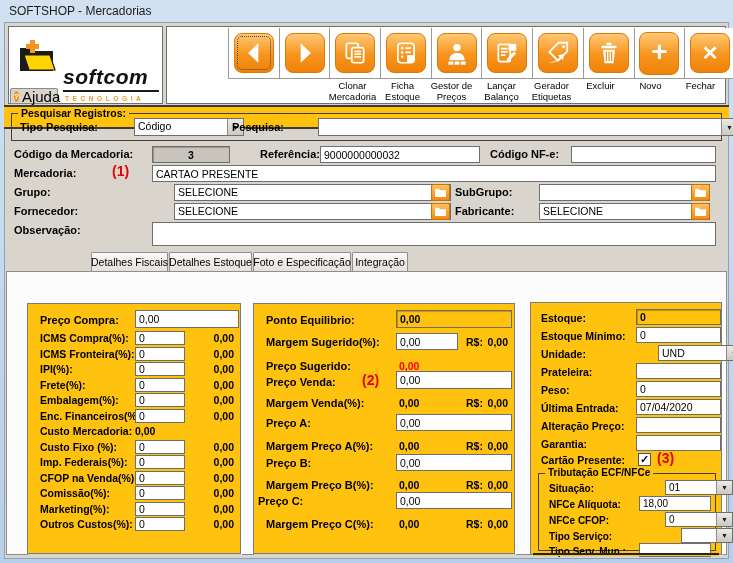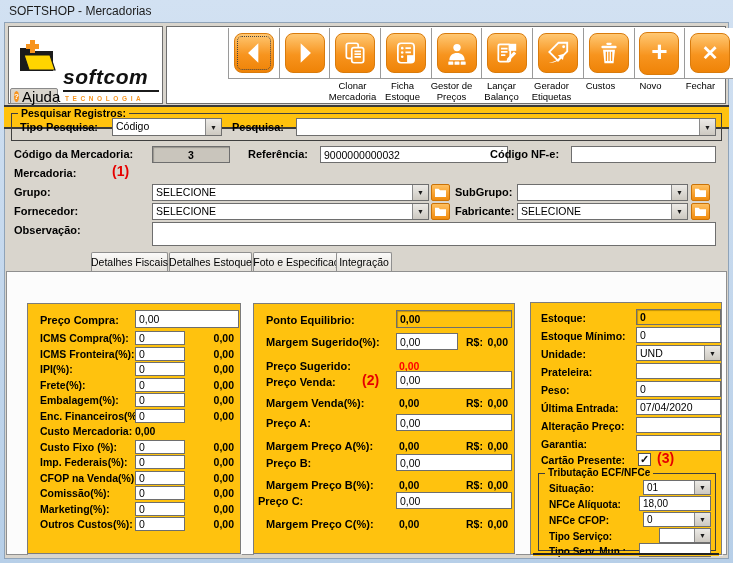--- a/index.html
+++ b/index.html
@@ -8,21 +8,21 @@
   .a{position:absolute;box-sizing:border-box;}
   .titlebar-text{font-size:12px;color:#1c1c1c;}
   .client{background:#d9d5cd;border:1px solid #8fa3b8;}
   .panel-white{background:#fff;border:1px solid #6f6f6f;}
   .lbl{font-weight:bold;font-size:11px;color:#000;white-space:nowrap;}
   .lbls{font-weight:bold;font-size:10.5px;color:#000;white-space:nowrap;}
   .lblxs{font-weight:bold;font-size:10px;color:#000;white-space:nowrap;}
   .inp{background:#fff;border:1px solid #6e6e6e;font-family:"Liberation Sans",sans-serif;font-size:10.5px;padding:0 3px;color:#000;outline:none;}
   .ro{display:flex;align-items:center;font-weight:bold;font-size:10.5px;border:1px solid #6e6e6e;padding:0 3px;background:#ffc20e;box-shadow:inset 1px 1px 1px rgba(0,0,0,.25);}
   .ro-gray{background:#c9c5bc;justify-content:center;}
-  .combo{display:flex;background:#fff;border:1px solid #6e6e6e;overflow:hidden;}
+  .combo{display:flex;background:#fff;border:1px solid #6e6e6e;overflow:hidden;margin-left:22px;}
   .combo .txt{flex:1;font-size:10.5px;padding:1px 3px;white-space:nowrap;overflow:hidden;}
   .arw{width:15px;background:linear-gradient(#eceae6,#cdc9c1);border-left:1px solid #8a8a8a;display:flex;align-items:center;justify-content:center;font-size:7px;color:#1a1a1a;cursor:default;}
   .folder-btn{background:linear-gradient(#ffc061,#f18c0e);border:1px solid #c97207;border-radius:2px;display:flex;align-items:center;justify-content:center;}
   .ypanel{background:#ffc20e;border:1px solid #7c7c7c;box-shadow:1px 1px 0 rgba(255,255,255,.6);}
   .res{font-weight:bold;font-size:10.5px;text-align:right;}
   .redbold{color:#e60000;font-weight:bold;font-size:14px;white-space:nowrap;}
   .tab{border:1px solid #8f8f8f;border-bottom:none;background:linear-gradient(#fbfaf9,#e4e1db);font-size:10.5px;display:flex;align-items:center;justify-content:center;border-radius:2px 2px 0 0;white-space:nowrap;z-index:3;}
   .tab.active{background:#fcfcfc;z-index:6;font-size:10.5px;}
   .tb-cell{width:49.7px;height:50px;border-left:1px solid #9a9a9a;display:flex;align-items:center;justify-content:center;background:#fff;}
   .tb-ico{width:38px;height:38px;border-radius:8px;background:linear-gradient(#ffc873,#f7941e 55%,#ef8307);border:1px solid #d97b0c;display:flex;align-items:center;justify-content:center;color:#fff;cursor:pointer;}
@@ -154,21 +154,21 @@
       <div class="tb-cell" style="border-right:1px solid #9a9a9a;">
         <span class="tb-ico" style="font-size:20px;font-weight:bold;">✕</span>
       </div>
     </div>
 
     <div class="a tb-lbl" style="left:161px;top:54px;width:49px;">Clonar Mercadoria</div>
     <div class="a tb-lbl" style="left:211px;top:54px;width:49px;">Ficha Estoque</div>
     <div class="a tb-lbl" style="left:260px;top:54px;width:49px;">Gestor de Preços</div>
     <div class="a tb-lbl" style="left:310px;top:54px;width:49px;">Lançar Balanço</div>
     <div class="a tb-lbl" style="left:360px;top:54px;width:49px;">Gerador Etiquetas</div>
-    <div class="a tb-lbl" style="left:409px;top:54px;width:49px;">Custos</div>
+    <div class="a tb-lbl" style="left:409px;top:54px;width:49px;">Excluir</div>
     <div class="a tb-lbl" style="left:459px;top:54px;width:49px;">Novo</div>
     <div class="a tb-lbl" style="left:509px;top:54px;width:49px;">Fechar</div>
   </div>
 
   <div class="a" style="left:4px;top:105px;width:725px;height:24px;background:#ffc20e;border-top:2px solid #3a3a3a;border-bottom:2px solid #3a3a3a;">
     <div class="a grpbox" style="left:7px;top:6px;width:711px;height:28px;"></div>
     <span class="a legend" style="left:14px;top:0px;">Pesquisar Registros:</span>
     <span class="a lbl" style="left:16px;top:14px;">Tipo Pesquisa:</span>
     <div class="a combo" style="left:108px;top:11px;width:110px;height:18px;">
       <span class="txt">Código</span>
@@ -176,27 +176,28 @@
     </div>
     <span class="a lbl" style="left:228px;top:14px;">Pesquisa:</span>
     <div class="a combo" style="left:292px;top:11px;width:420px;height:18px;">
       <span class="txt"></span>
       <span class="arw">▼</span>
     </div>
   </div>
 
   <span class="a lbl" style="left:14px;top:148px;">Código da Mercadoria:</span>
   <div class="a ro ro-gray" style="left:152px;top:146px;width:78px;height:17px;">3</div>
-  <span class="a lbl" style="left:248px;top:148px;">Referência:</span>
-  <input class="a inp" style="left: 320px; top: 146px; width: 188px; height: 17px;" value="9000000000032">
+  <span class="a lbl" style="left:260px;top:148px;">Referência:</span>
+  <input class="a inp" style="left: 320px; top: 146px; width: 160px; height: 17px;" value="9000000000032">
   <span class="a lbl" style="left:490px;top:148px;">Código NF-e:</span>
   <input class="a inp" style="left: 571px; top: 146px; width: 145px; height: 17px;" value="">
 
   <span class="a lbl" style="left:14px;top:167px;">Mercadoria:</span>
   <span class="a redbold" style="left:112px;top:163px;">(1)</span>
+  <input class="a inp" style="left: 152px; top: 165px; width: 564px; height: 17px;" value="CARTAO PRESENTE">
 
   <span class="a lbl" style="left:14px;top:186px;">Grupo:</span>
   <div class="a combo" style="left:152px;top:184px;width:277px;height:17px;">
     <span class="txt">SELECIONE</span>
     <span class="arw">▼</span>
   </div>
   <div class="a folder-btn" style="left:431px;top:184px;width:19px;height:17px;">
     <span><svg width="13" height="11" viewBox="0 0 14 12" fill="#fff">
           <path d="M1 2h4l1.5 1.5H13V11H1Z"></path>
         </svg></span>
@@ -232,21 +233,21 @@
           <path d="M1 2h4l1.5 1.5H13V11H1Z"></path>
         </svg></span>
   </div>
 
   <span class="a lbl" style="left:14px;top:224px;">Observação:</span>
   <textarea class="a inp" style="left: 152px; top: 222px; width: 564px; height: 24px; resize: none;" value=""></textarea>
 
   <div class="a tab" style="left:91px;top:252px;width:77px;height:19px;">Detalhes Fiscais</div>
   <div class="a tab" style="left:169px;top:252px;width:83px;height:19px;">Detalhes Estoque</div>
   <div class="a tab" style="left:253px;top:252px;width:98px;height:19px;">Foto e Especificação</div>
-  <div class="a tab" style="left:336px;top:252px;width:56px;height:19px;">Integração</div>
+  <div class="a tab" style="left:352px;top:252px;width:56px;height:19px;">Integração</div>
 
   <div class="a" style="left:6px;top:271px;width:721px;height:284px;background:#fcfcfc;border:1px solid #8f8f8f;z-index:4;"></div>
 
   <div class="a ypanel" style="left:27px;top:303px;width:214px;height:251px;z-index:5;">
     <span class="a lbl" style="left:12px;top:10px;">Preço Compra:</span>
     <input class="a inp" style="left: 107px; top: 6px; width: 104px; height: 18px;" value="0,00">
 
     <span class="a lbls" style="left:12px;top:28px;">ICMS Compra(%):</span>
     <input class="a inp" style="left: 107px; top: 27px; width: 50px; height: 14px;" value="0">
     <span class="a res" style="right:6px;top:28px;width:45px;">0,00</span>

